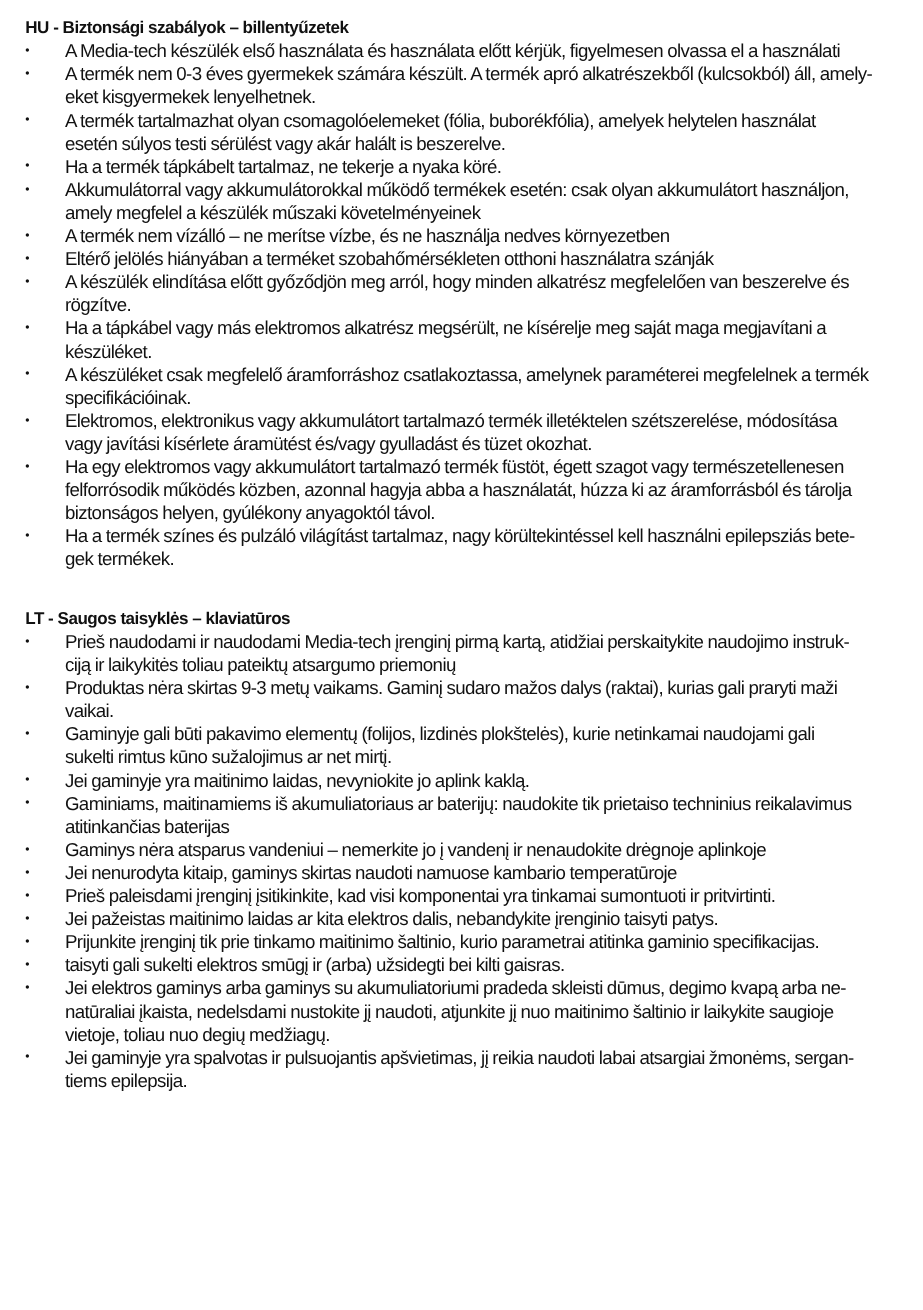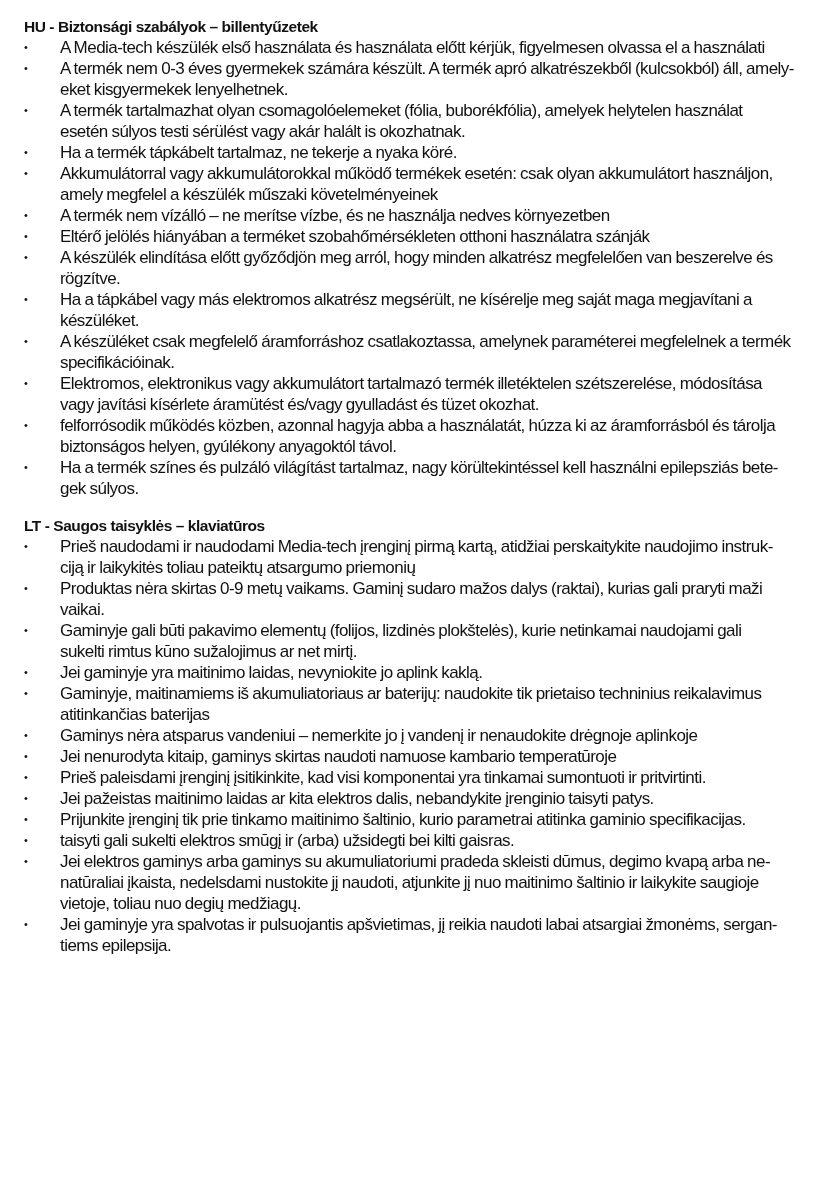--- a/index.html
+++ b/index.html
@@ -15,22 +15,22 @@
       color: #111111;
       font-family: "Liberation Sans", "DejaVu Sans", sans-serif;
     }
     .page {
       position: absolute;
       left: 0;
       top: 0;
       width: 839px;
     }
     .section {
-      margin: 12px;
-      padding: 0;
+      margin: 0;
+      padding: 11px;
     }
     .section + .section {
       margin-top: 7px;
     }
     .heading {
       margin: 0;
       padding-left: 12px;
       height: 21px;
       line-height: 21px;
       font-size: 15.5px;
@@ -81,21 +81,21 @@
           <span class="bullet-line">A Media-tech készülék első használata és használata előtt kérjük, figyelmesen olvassa el a használati</span>
         </li>
         <li class="bullet-item">
           <span class="bullet-dot">•</span>
           <span class="bullet-line">A termék nem 0-3 éves gyermekek számára készült. A termék apró alkatrészekből (kulcsokból) áll, amely-</span>
           <span class="bullet-line">eket kisgyermekek lenyelhetnek.</span>
         </li>
         <li class="bullet-item">
           <span class="bullet-dot">•</span>
           <span class="bullet-line">A termék tartalmazhat olyan csomagolóelemeket (fólia, buborékfólia), amelyek helytelen használat</span>
-          <span class="bullet-line">esetén súlyos testi sérülést vagy akár halált is okozhatnak.</span>
+          <span class="bullet-line">esetén súlyos testi sérülést vagy akár halált is beszerelve.</span>
         </li>
         <li class="bullet-item">
           <span class="bullet-dot">•</span>
           <span class="bullet-line">Ha a termék tápkábelt tartalmaz, ne tekerje a nyaka köré.</span>
         </li>
         <li class="bullet-item">
           <span class="bullet-dot">•</span>
           <span class="bullet-line">Akkumulátorral vagy akkumulátorokkal működő termékek esetén: csak olyan akkumulátort használjon,</span>
           <span class="bullet-line">amely megfelel a készülék műszaki követelményeinek</span>
         </li>
@@ -122,55 +122,56 @@
           <span class="bullet-line">A készüléket csak megfelelő áramforráshoz csatlakoztassa, amelynek paraméterei megfelelnek a termék</span>
           <span class="bullet-line">specifikációinak.</span>
         </li>
         <li class="bullet-item">
           <span class="bullet-dot">•</span>
           <span class="bullet-line">Elektromos, elektronikus vagy akkumulátort tartalmazó termék illetéktelen szétszerelése, módosítása</span>
           <span class="bullet-line">vagy javítási kísérlete áramütést és/vagy gyulladást és tüzet okozhat.</span>
         </li>
         <li class="bullet-item">
           <span class="bullet-dot">•</span>
+          <span class="bullet-line">Ha egy elektromos vagy akkumulátort tartalmazó termék füstöt, égett szagot vagy természetellenesen</span>
           <span class="bullet-line">felforrósodik működés közben, azonnal hagyja abba a használatát, húzza ki az áramforrásból és tárolja</span>
           <span class="bullet-line">biztonságos helyen, gyúlékony anyagoktól távol.</span>
         </li>
         <li class="bullet-item">
           <span class="bullet-dot">•</span>
           <span class="bullet-line">Ha a termék színes és pulzáló világítást tartalmaz, nagy körültekintéssel kell használni epilepsziás bete-</span>
-          <span class="bullet-line">gek súlyos.</span>
+          <span class="bullet-line">gek termékek.</span>
         </li>
       </ul>
   </section>
   <section class="section">
     <h2 class="heading">LT - Saugos taisyklės – klaviatūros</h2>
     <ul class="bullets">
         <li class="bullet-item">
           <span class="bullet-dot">•</span>
           <span class="bullet-line">Prieš naudodami ir naudodami Media-tech įrenginį pirmą kartą, atidžiai perskaitykite naudojimo instruk-</span>
           <span class="bullet-line">ciją ir laikykitės toliau pateiktų atsargumo priemonių</span>
         </li>
         <li class="bullet-item">
           <span class="bullet-dot">•</span>
-          <span class="bullet-line">Produktas nėra skirtas 0-9 metų vaikams. Gaminį sudaro mažos dalys (raktai), kurias gali praryti maži</span>
+          <span class="bullet-line">Produktas nėra skirtas 9-3 metų vaikams. Gaminį sudaro mažos dalys (raktai), kurias gali praryti maži</span>
           <span class="bullet-line">vaikai.</span>
         </li>
         <li class="bullet-item">
           <span class="bullet-dot">•</span>
           <span class="bullet-line">Gaminyje gali būti pakavimo elementų (folijos, lizdinės plokštelės), kurie netinkamai naudojami gali</span>
           <span class="bullet-line">sukelti rimtus kūno sužalojimus ar net mirtį.</span>
         </li>
         <li class="bullet-item">
           <span class="bullet-dot">•</span>
           <span class="bullet-line">Jei gaminyje yra maitinimo laidas, nevyniokite jo aplink kaklą.</span>
         </li>
         <li class="bullet-item">
           <span class="bullet-dot">•</span>
-          <span class="bullet-line">Gaminyje, maitinamiems iš akumuliatoriaus ar baterijų: naudokite tik prietaiso techninius reikalavimus</span>
+          <span class="bullet-line">Gaminiams, maitinamiems iš akumuliatoriaus ar baterijų: naudokite tik prietaiso techninius reikalavimus</span>
           <span class="bullet-line">atitinkančias baterijas</span>
         </li>
         <li class="bullet-item">
           <span class="bullet-dot">•</span>
           <span class="bullet-line">Gaminys nėra atsparus vandeniui – nemerkite jo į vandenį ir nenaudokite drėgnoje aplinkoje</span>
         </li>
         <li class="bullet-item">
           <span class="bullet-dot">•</span>
           <span class="bullet-line">Jei nenurodyta kitaip, gaminys skirtas naudoti namuose kambario temperatūroje</span>
         </li>

